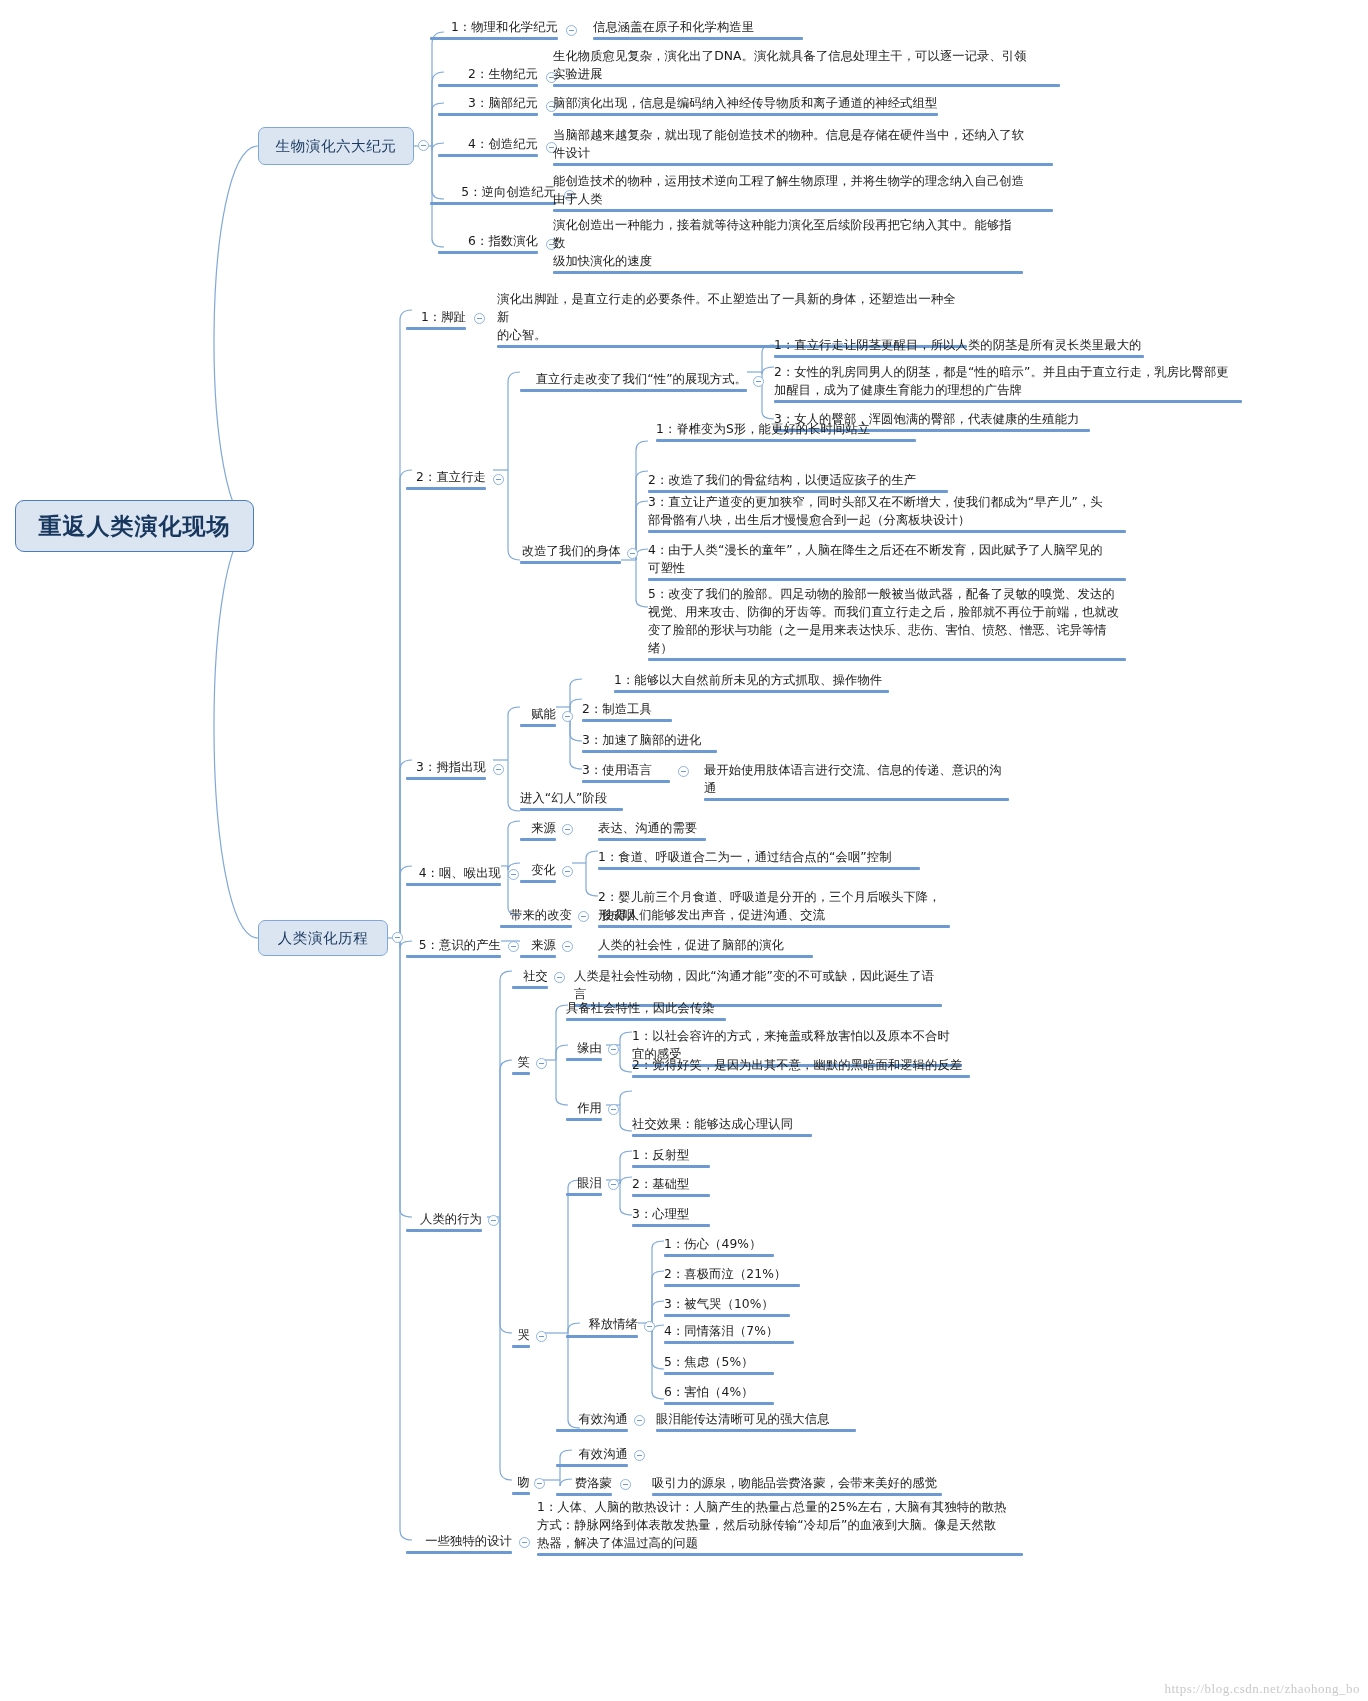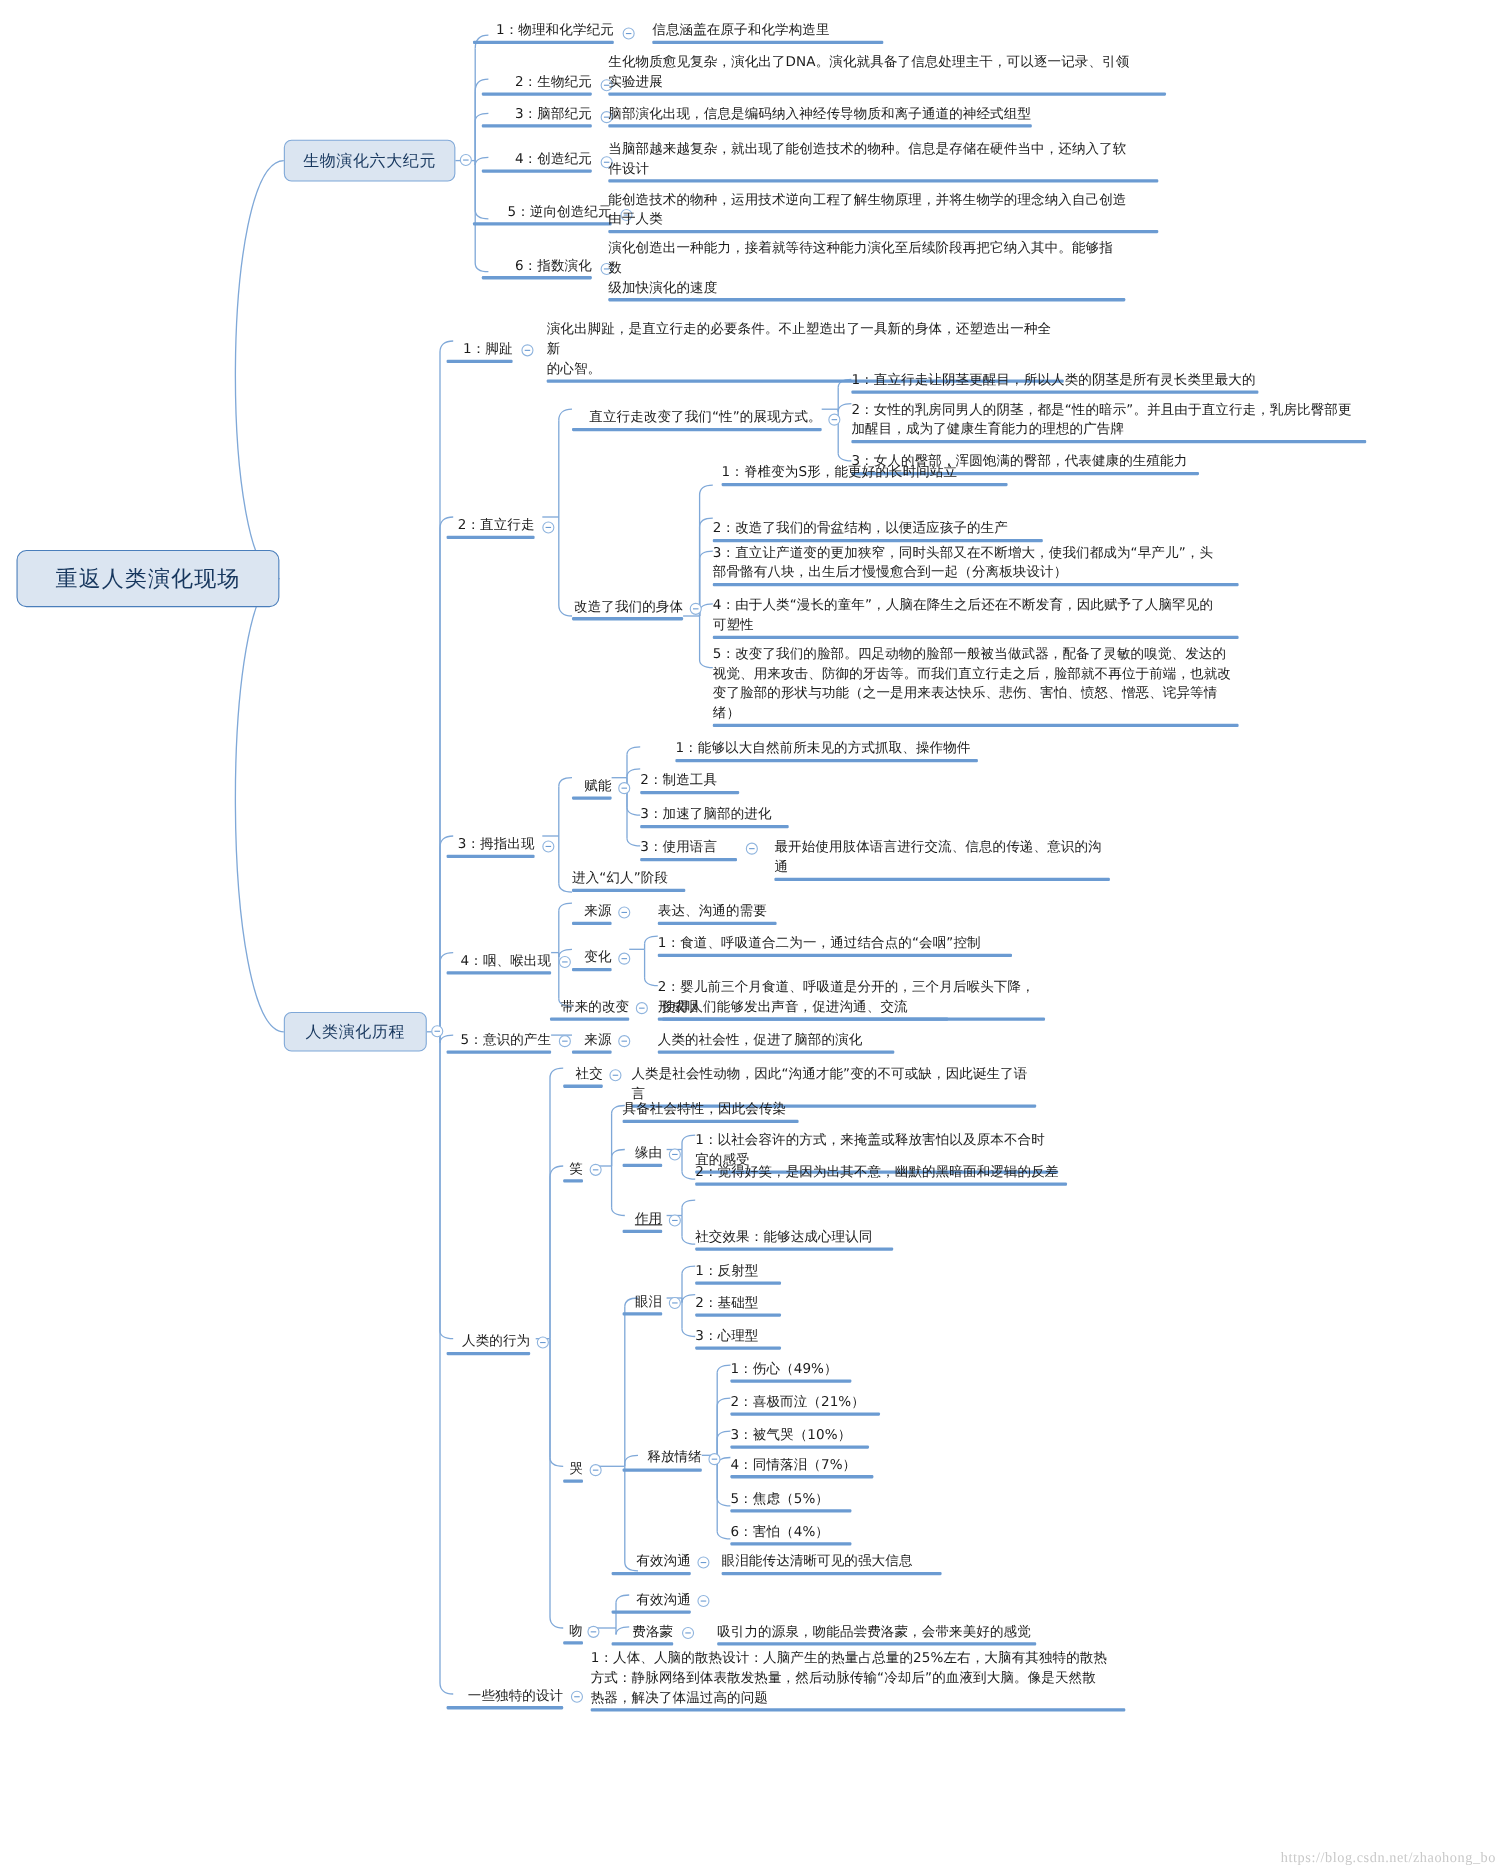--- a/index.html
+++ b/index.html
@@ -68,22 +68,22 @@
   #root-node {
     position: absolute;
     left: 15px; top: 500px;
     width: 239px; height: 52px;
     background: #dbe5f1;
     border: 1.6px solid #4a7ebb;
     border-radius: 9px;
     display: flex;
     align-items: center;
     justify-content: center;
-    font-size: 20px;
-    font-weight: normal;
+    font-size: 23px;
+    font-weight: bold;
     color: #17375e;
     letter-spacing: 1px;
   }
 
   
   .branch {
     position: absolute;
     background: #dbe5f1;
     border: 1.3px solid #7fa8d8;
     border-radius: 7px;
@@ -390,21 +390,21 @@
 
   <div class="node ra" style="left:512px; top:1053px; width:18px;"><span class="txt">笑</span></div>
   <div class="toggle" style="left:536px; top:1058px;"></div>
   <div class="node" style="left:566px; top:999px; width:160px;"><span class="txt">具备社会特性，因此会传染</span></div>
 
   <div class="node ra" style="left:566px; top:1039px; width:36px;"><span class="txt">缘由</span></div>
   <div class="toggle" style="left:608px; top:1044px;"></div>
   <div class="node" style="left:632px; top:1027px; width:330px;"><span class="txt">1：以社会容许的方式，来掩盖或释放害怕以及原本不合时宜的感受</span></div>
   <div class="node" style="left:632px; top:1056px; width:338px;"><span class="txt">2：觉得好笑，是因为出其不意，幽默的黑暗面和逻辑的反差</span></div>
 
-  <div class="node ra" style="left:566px; top:1099px; width:36px;text-decoration:underline;"><span class="txt">作用</span></div>
+  <div class="node ra" style="left:566px; top:1099px; width:36px;"><span class="txt">作用</span></div>
   <div class="toggle" style="left:608px; top:1104px;"></div>
   <div class="node" style="left:632px; top:1115px; width:180px;"><span class="txt">社交效果：能够达成心理认同</span></div>
 
   <div class="node ra" style="left:512px; top:1326px; width:18px;"><span class="txt">哭</span></div>
   <div class="toggle" style="left:536px; top:1331px;"></div>
 
   <div class="node ra" style="left:566px; top:1174px; width:36px;"><span class="txt">眼泪</span></div>
   <div class="toggle" style="left:608px; top:1179px;"></div>
   <div class="node" style="left:632px; top:1146px; width:78px;"><span class="txt">1：反射型</span></div>
   <div class="node" style="left:632px; top:1175px; width:78px;"><span class="txt">2：基础型</span></div>

